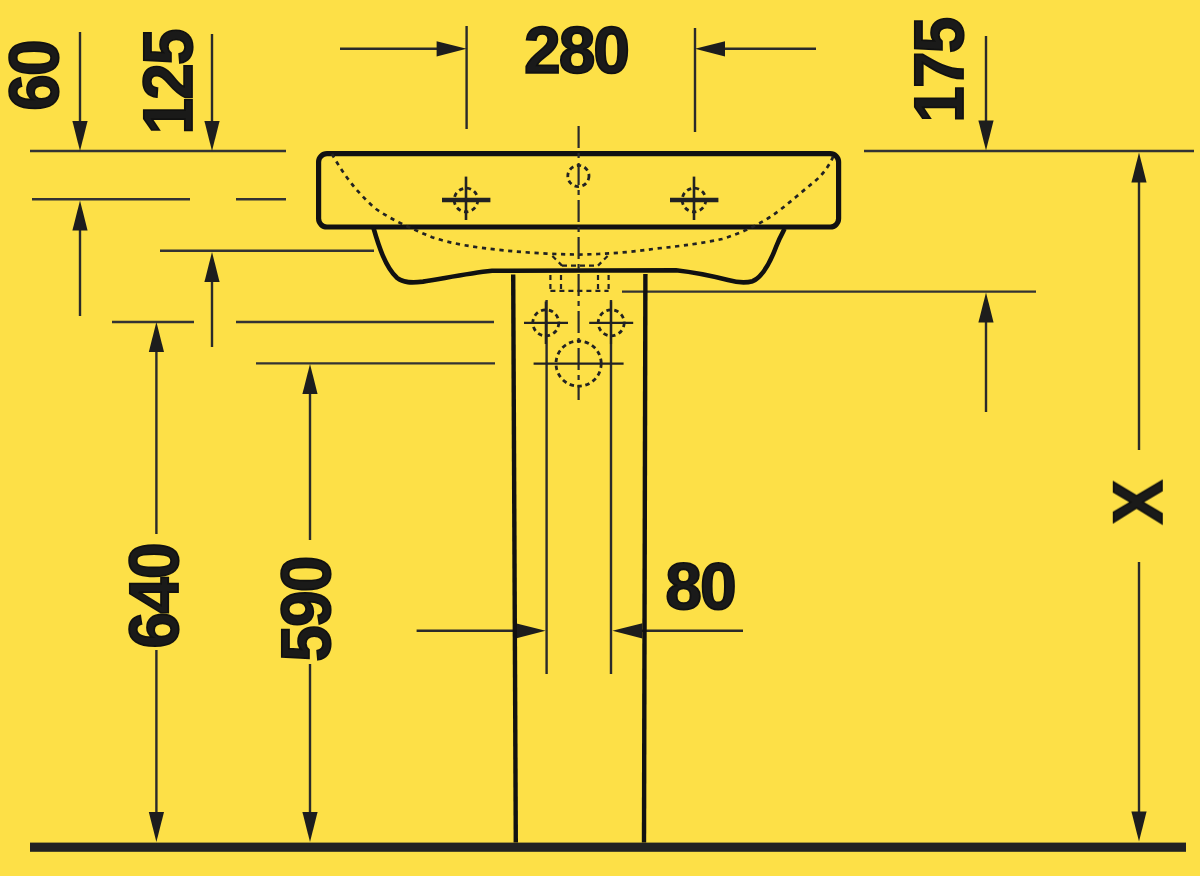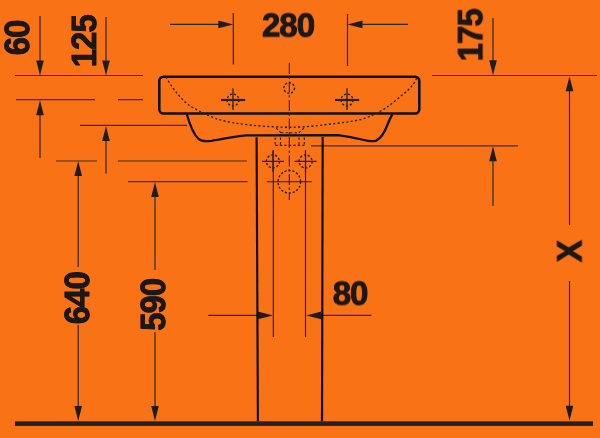--- a/index.html
+++ b/index.html
@@ -1,16 +1,16 @@
 <!DOCTYPE html>
 <html><head>
 <meta charset="utf-8">
 <style>
   html,body{margin:0;padding:0;background:#ffffff;}
-  #wrap{width:600px;height:438px;position:relative;overflow:hidden;background:#f97316;}
+  #wrap{width:600px;height:438px;position:relative;overflow:hidden;background:#fde047;}
   text{font-family:"Liberation Sans",sans-serif;font-weight:bold;fill:#1a1a1a;-webkit-font-smoothing:antialiased;text-rendering:geometricPrecision;}
 </style>
 </head>
 <body>
 <div id="wrap">
 <svg width="600" height="438" viewBox="0 0 600 438">
 
   <rect x="15" y="421.3" width="578" height="4.6" fill="#222222"></rect>
 
   <g stroke="#333333" stroke-width="1.2" fill="none">

